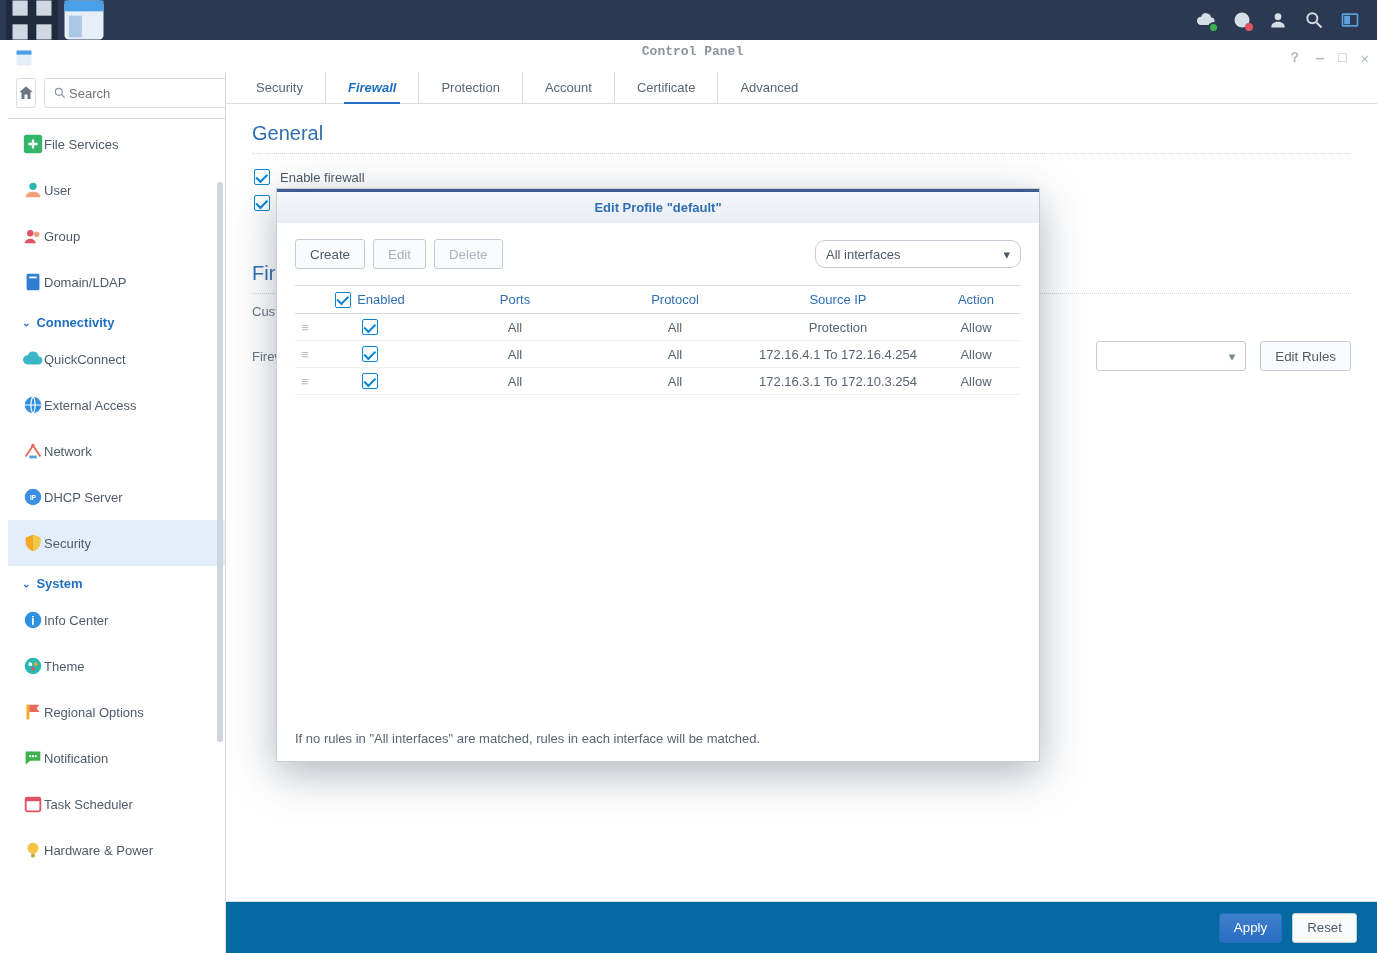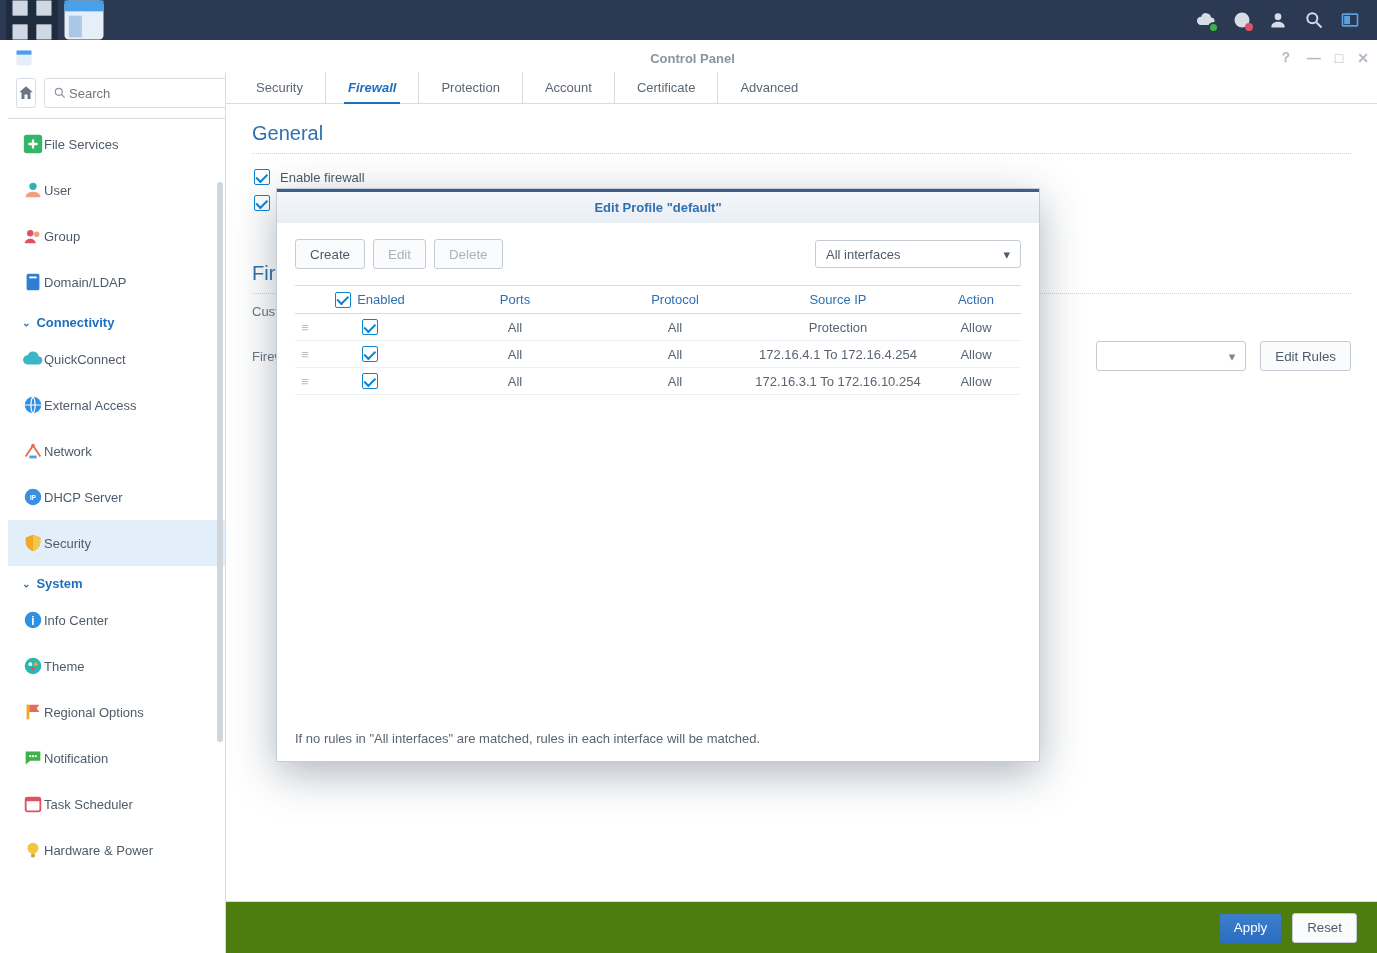--- a/index.html
+++ b/index.html
@@ -45,23 +45,24 @@
   .taskbar .right{display:flex;align-items:center;gap:14px;padding-right:10px;}
   .taskbar .right .ticon{width:22px;height:22px;display:flex;align-items:center;justify-content:center;color:#d6dde7;cursor:pointer;position:relative;}
   .ticon svg{width:20px;height:20px;}
 
   
   .window{
     position:absolute;left:8px;top:44px;right:0;bottom:0;
     background:#fff;
   }
   .titlebar{
-    height:28px;display:flex;align-items:center;justify-content:center;
+    height:28px;display:flex;justify-content:center;
     color:var(--muted);font-weight:600;
     position:relative;
+    font-family:Liberation Mono, monospace;
   }
   .titlebar .win-controls{
     position:absolute;right:8px;top:0;height:100%;display:flex;align-items:center;gap:14px;
     color:#b3b9c2;
   }
   .titlebar .win-controls span{cursor:pointer;font-size:14px;}
 
   .content-row{display:flex;height:calc(100% - 28px);}
   
   .sidebar{
@@ -141,42 +142,42 @@
   .select .caret{color:#7a8591;}
   .btn{
     height:30px;padding:0 14px;border:1px solid var(--btn-border);border-radius:3px;
     background:var(--btn-bg);color:#4f5b68;cursor:pointer;display:inline-flex;align-items:center;
   }
   .btn.disabled{color:#aab2bc;cursor:default;}
   .btn.primary{background:linear-gradient(#3d7fca,#2a6ec2);border-color:#2a6ec2;color:#fff;}
 
   .footer-bar{
     height:52px;border-top:1px solid var(--line);display:flex;align-items:center;justify-content:flex-end;
-    gap:10px;padding:0 20px;background:#4d7c0f;
+    gap:10px;padding:0 20px;background:#0369a1;
   }
 
   
   .dialog{
     position:absolute;left:276px;top:188px;width:764px;height:574px;
     background:#fff;border:1px solid #c7cdd5;
     box-shadow:0 12px 40px rgba(30,45,70,.35);
     display:flex;flex-direction:column;
   }
   .dialog-title{
     height:34px;border-top:3px solid #3a5c8e;
     background:linear-gradient(#f4f7fb,#e9eef4);
     display:flex;align-items:center;justify-content:center;
     color:var(--blue);font-weight:700;
   }
   .dialog-toolbar{
     display:flex;align-items:center;gap:8px;padding:16px 18px;
   }
   .dialog-toolbar .spacer{flex:1;}
   .iface-select{
-    height:28px;min-width:206px;border:1px solid var(--btn-border);border-radius:3px;
+    height:28px;min-width:206px;border:1px solid var(--btn-border);border-radius:10px;
     display:flex;align-items:center;justify-content:space-between;padding:0 10px;background:#fff;cursor:pointer;color:#4f5b68;
   }
   .grid{
     flex:1;margin:0 18px;border-top:1px solid var(--line);
     font-size:13px;
   }
   .grid-head,.grid-row{display:flex;align-items:center;}
   .grid-head{height:28px;border-bottom:1px solid var(--line);color:var(--blue);}
   .col-drag{width:20px;flex:none;text-align:center;color:#b7bec8;}
   .col-en{width:110px;flex:none;display:flex;align-items:center;justify-content:center;gap:6px;}
@@ -541,20 +542,20 @@
       <div class="col-src">172.16.4.1 To 172.16.4.254</div>
       <div class="col-act">Allow</div>
     </div>
     <div class="grid-row">
       <div class="col-drag">≡</div>
       <div class="col-en">
           <span class="cbox checked"></span>
         </div>
       <div class="col-ports">All</div>
       <div class="col-proto">All</div>
-      <div class="col-src">172.16.3.1 To 172.16.10.254</div>
+      <div class="col-src">172.16.3.1 To 172.10.3.254</div>
       <div class="col-act">Allow</div>
     </div>
   </div>
 
   <div class="dialog-note">If no rules in "All interfaces" are matched, rules in each interface will be matched.</div>
 
 </div>
 
 </body></html>

